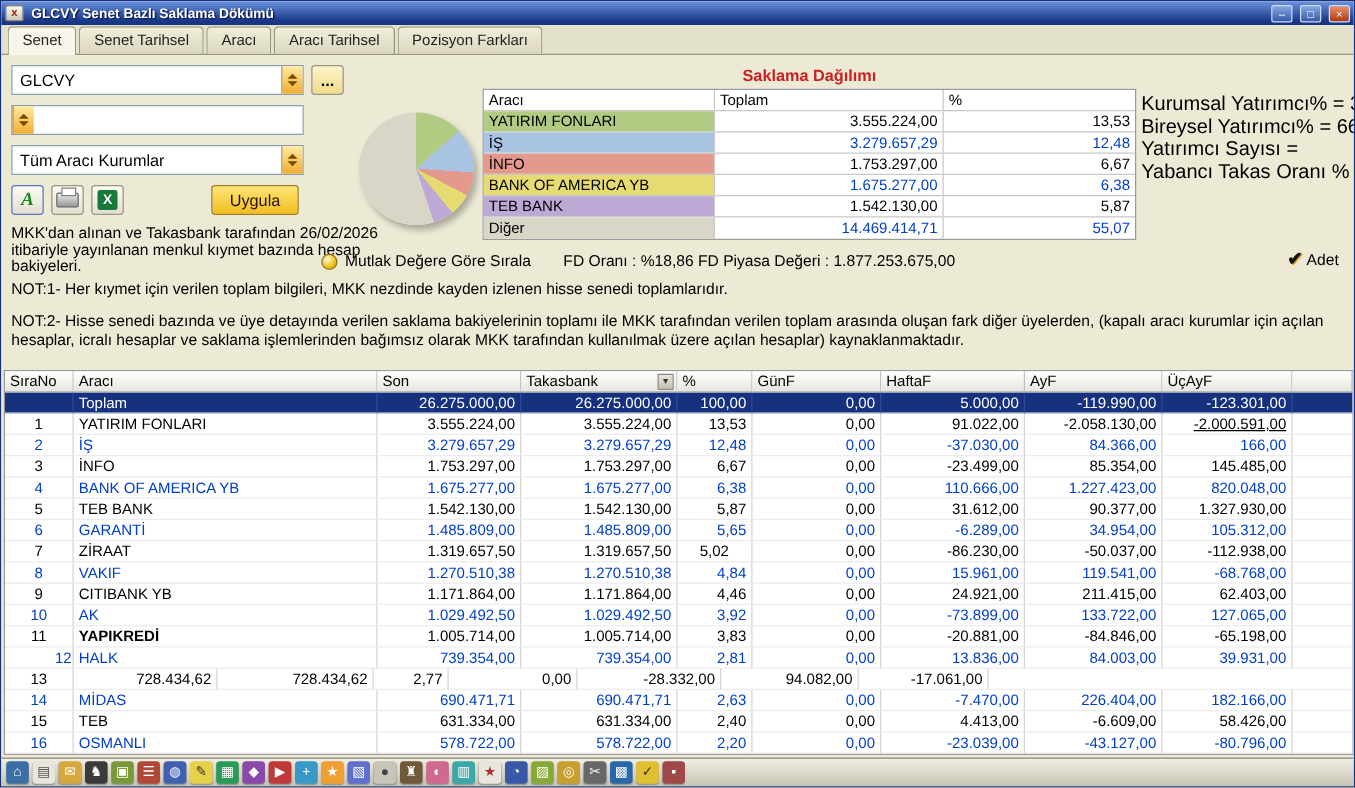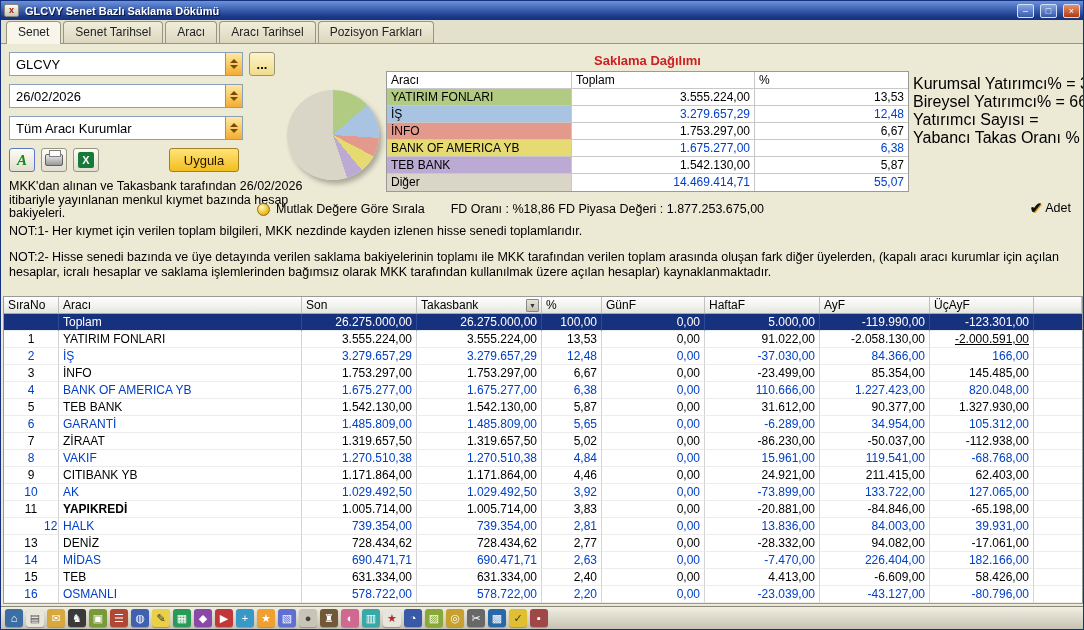--- a/index.html
+++ b/index.html
@@ -112,21 +112,20 @@
     <div class="combo" style="top:8px">
       <span class="combo-text">GLCVY</span>
       <span class="spinner">
           <i class="up"></i>
           <i class="dn"></i>
         </span>
     </div>
     <div class="small-btn btn-dots">...</div>
 
     <div class="combo" style="top:40px">
-      <span class="combo-text">26/02/2026</span>
       <span class="spinner">
           <i class="up"></i>
           <i class="dn"></i>
         </span>
     </div>
 
     <div class="combo" style="top:72px">
       <span class="combo-text">Tüm Aracı Kurumlar</span>
       <span class="spinner">
           <i class="up"></i>
@@ -304,21 +303,21 @@
           <div class="m-cell num" style="width: 115px;">-6.289,00</div>
           <div class="m-cell num" style="width: 110px;">34.954,00</div>
           <div class="m-cell num" style="width: 104px;">105.312,00</div>
           <div class="m-cell fill"></div>
         </div>
         <div class="m-row">
           <div class="m-cell ctr" style="width: 55px;">7</div>
           <div class="m-cell" style="width: 243px;">ZİRAAT</div>
           <div class="m-cell num" style="width: 115px;">1.319.657,50</div>
           <div class="m-cell num" style="width: 125px;">1.319.657,50</div>
-          <div class="m-cell num" style="width: 60px;">5,02</div>
+          <div class="m-cell num" style="width: 60px; text-align: center;">5,02</div>
           <div class="m-cell num" style="width: 103px;">0,00</div>
           <div class="m-cell num" style="width: 115px;">-86.230,00</div>
           <div class="m-cell num" style="width: 110px;">-50.037,00</div>
           <div class="m-cell num" style="width: 104px;">-112.938,00</div>
           <div class="m-cell fill"></div>
         </div>
         <div class="m-row bluetext">
           <div class="m-cell ctr" style="width: 55px;">8</div>
           <div class="m-cell" style="width: 243px;">VAKIF</div>
           <div class="m-cell num" style="width: 115px;">1.270.510,38</div>
@@ -373,21 +372,20 @@
           <div class="m-cell num" style="width: 125px;">739.354,00</div>
           <div class="m-cell num" style="width: 60px;">2,81</div>
           <div class="m-cell num" style="width: 103px;">0,00</div>
           <div class="m-cell num" style="width: 115px;">13.836,00</div>
           <div class="m-cell num" style="width: 110px;">84.003,00</div>
           <div class="m-cell num" style="width: 104px;">39.931,00</div>
           <div class="m-cell fill"></div>
         </div>
         <div class="m-row">
           <div class="m-cell ctr" style="width: 55px;">13</div>
-          <div class="m-cell" style="width: 243px;">DENİZ</div>
           <div class="m-cell num" style="width: 115px;">728.434,62</div>
           <div class="m-cell num" style="width: 125px;">728.434,62</div>
           <div class="m-cell num" style="width: 60px;">2,77</div>
           <div class="m-cell num" style="width: 103px;">0,00</div>
           <div class="m-cell num" style="width: 115px;">-28.332,00</div>
           <div class="m-cell num" style="width: 110px;">94.082,00</div>
           <div class="m-cell num" style="width: 104px;">-17.061,00</div>
           <div class="m-cell fill"></div>
         </div>
         <div class="m-row bluetext">

